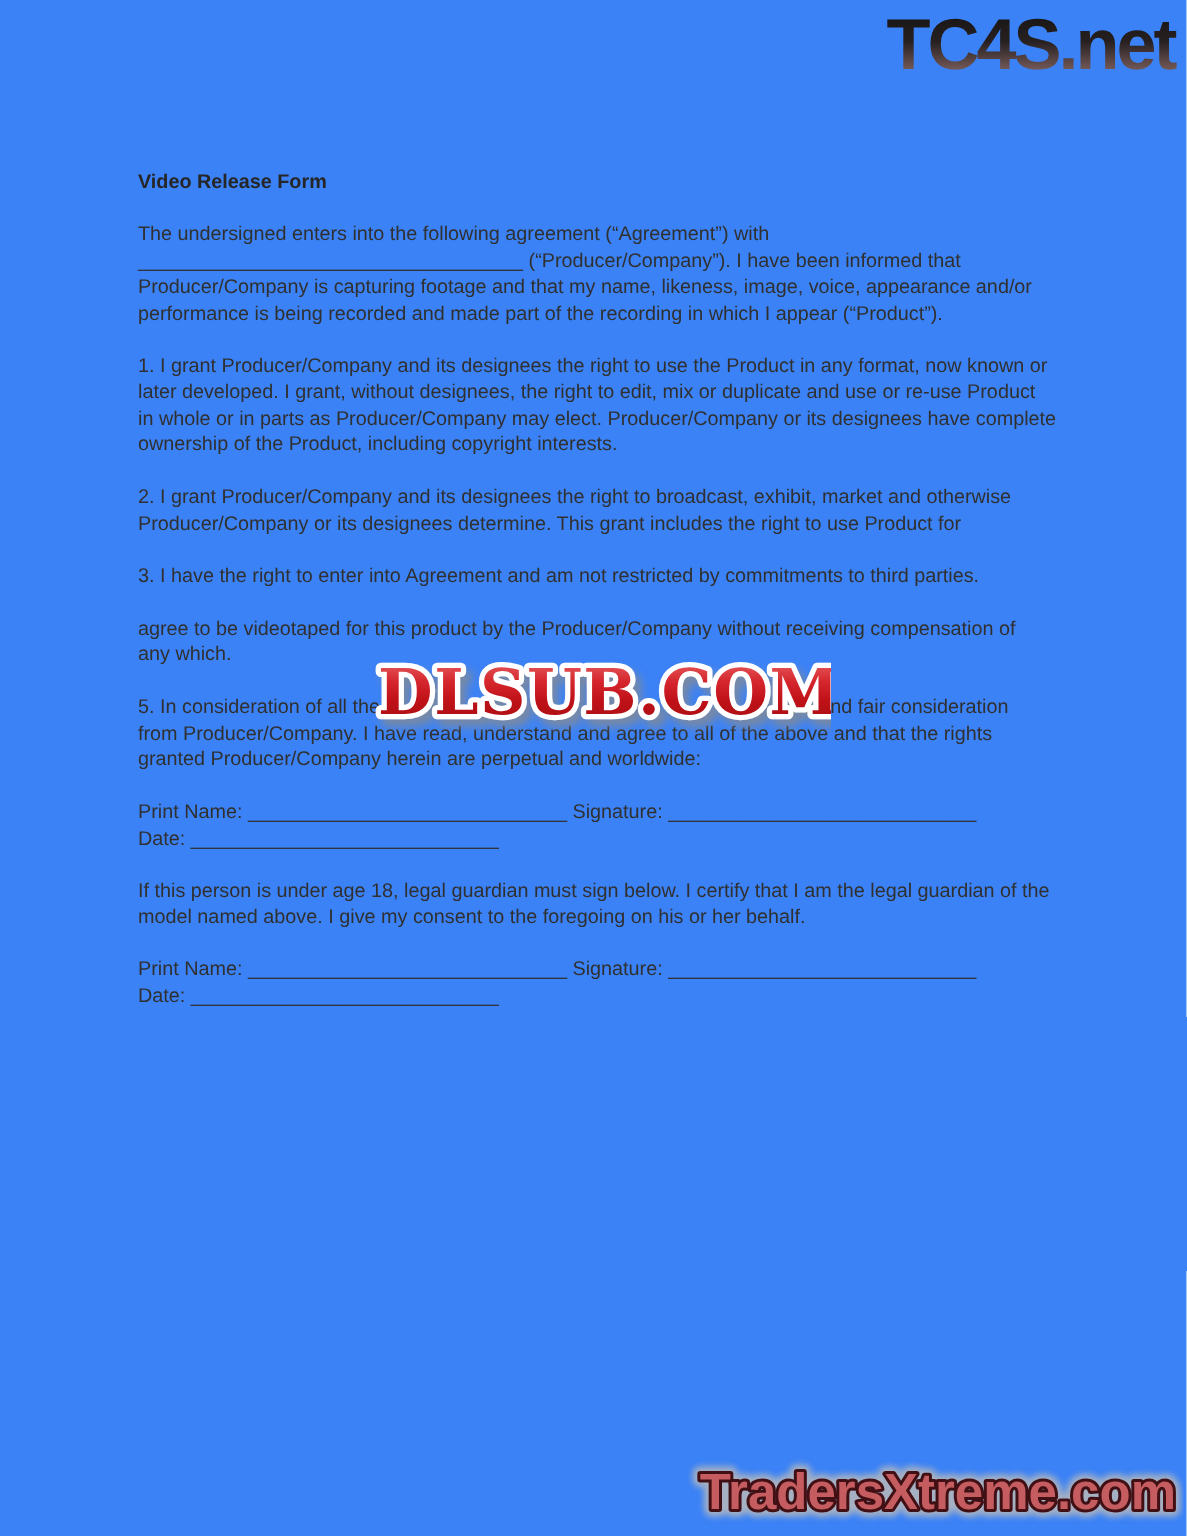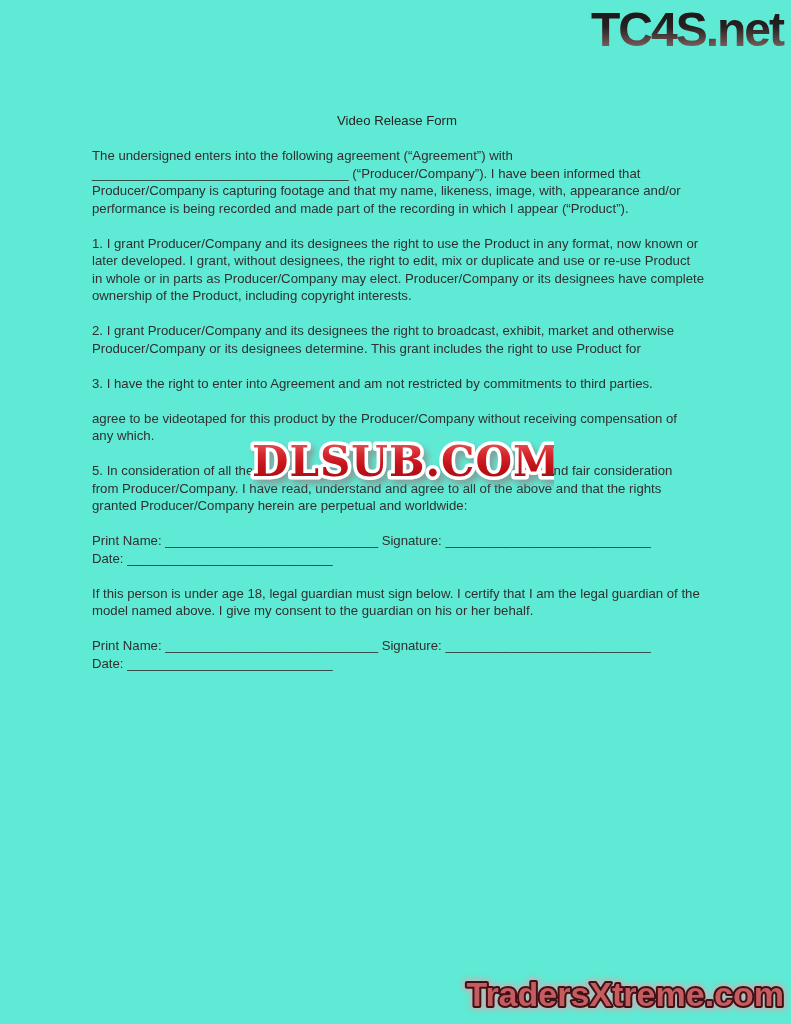--- a/index.html
+++ b/index.html
@@ -1,32 +1,32 @@
 <!DOCTYPE html>
 <html><head>
 <meta charset="utf-8">
 <style>
   html,body { margin:0; padding:0; background:#ffffff; }
   .page {
     position:relative;
     width:791px; height:1024px;
-    background:#5eead4;
+    background:#3b82f6;
     overflow:hidden;
     font-family:"Liberation Sans", sans-serif;
     color:#303030;
   }
   
   .doc {
     position:absolute; left:92px; top:112px; width:640px;
     font-size:13.2px;
   }
   .ln { height:17.5px; line-height:17.5px; white-space:pre; }
   .para { margin:0 0 17.5px 0; }
   .title {
-    font-weight:normal; text-align:center; width:610px;
+    font-weight:bold; width:610px;
     height:17.5px; line-height:17.5px; margin-bottom:17.5px;
     color:#262626;
   }
   .rel { position:relative; }
   .gap { display:inline-block; width:268px; height:1px; }
   .sig2 { margin-top:14px; }
 
   
   .tc4s-wrap   { position:absolute; top:0px; right:4px; width:240px; height:58px; }
   .dlsub-wrap  { position:absolute; left:152px; top:-31px; width:310px; height:62px; }
@@ -53,21 +53,21 @@
     </svg>
   </div>
 
   <div class="doc">
 
     <div class="title">Video Release Form</div>
 
     <div class="para">
         <div class="ln">The undersigned enters into the following agreement (“Agreement”) with</div>
         <div class="ln">___________________________________ (“Producer/Company”). I have been informed that</div>
-        <div class="ln">Producer/Company is capturing footage and that my name, likeness, image, with, appearance and/or</div>
+        <div class="ln">Producer/Company is capturing footage and that my name, likeness, image, voice, appearance and/or</div>
         <div class="ln">performance is being recorded and made part of the recording in which I appear (“Product”).</div>
       </div>
 
     <div class="para">
         <div class="ln">1. I grant Producer/Company and its designees the right to use the Product in any format, now known or</div>
         <div class="ln">later developed. I grant, without designees, the right to edit, mix or duplicate and use or re-use Product</div>
         <div class="ln">in whole or in parts as Producer/Company may elect. Producer/Company or its designees have complete</div>
         <div class="ln">ownership of the Product, including copyright interests.</div>
       </div>
 
@@ -109,21 +109,21 @@
       </div>
     </div>
 
     <div class="para">
       <div class="ln">Print Name: _____________________________ Signature: ____________________________</div>
       <div class="ln">Date: ____________________________</div>
     </div>
 
     <div class="para">
         <div class="ln">If this person is under age 18, legal guardian must sign below. I certify that I am the legal guardian of the</div>
-        <div class="ln">model named above. I give my consent to the guardian on his or her behalf.</div>
+        <div class="ln">model named above. I give my consent to the foregoing on his or her behalf.</div>
       </div>
 
     <div class="para sig2">
       <div class="ln">Print Name: _____________________________ Signature: ____________________________</div>
       <div class="ln">Date: ____________________________</div>
     </div>
 
   </div>
 
   <div class="traders-wrap">

